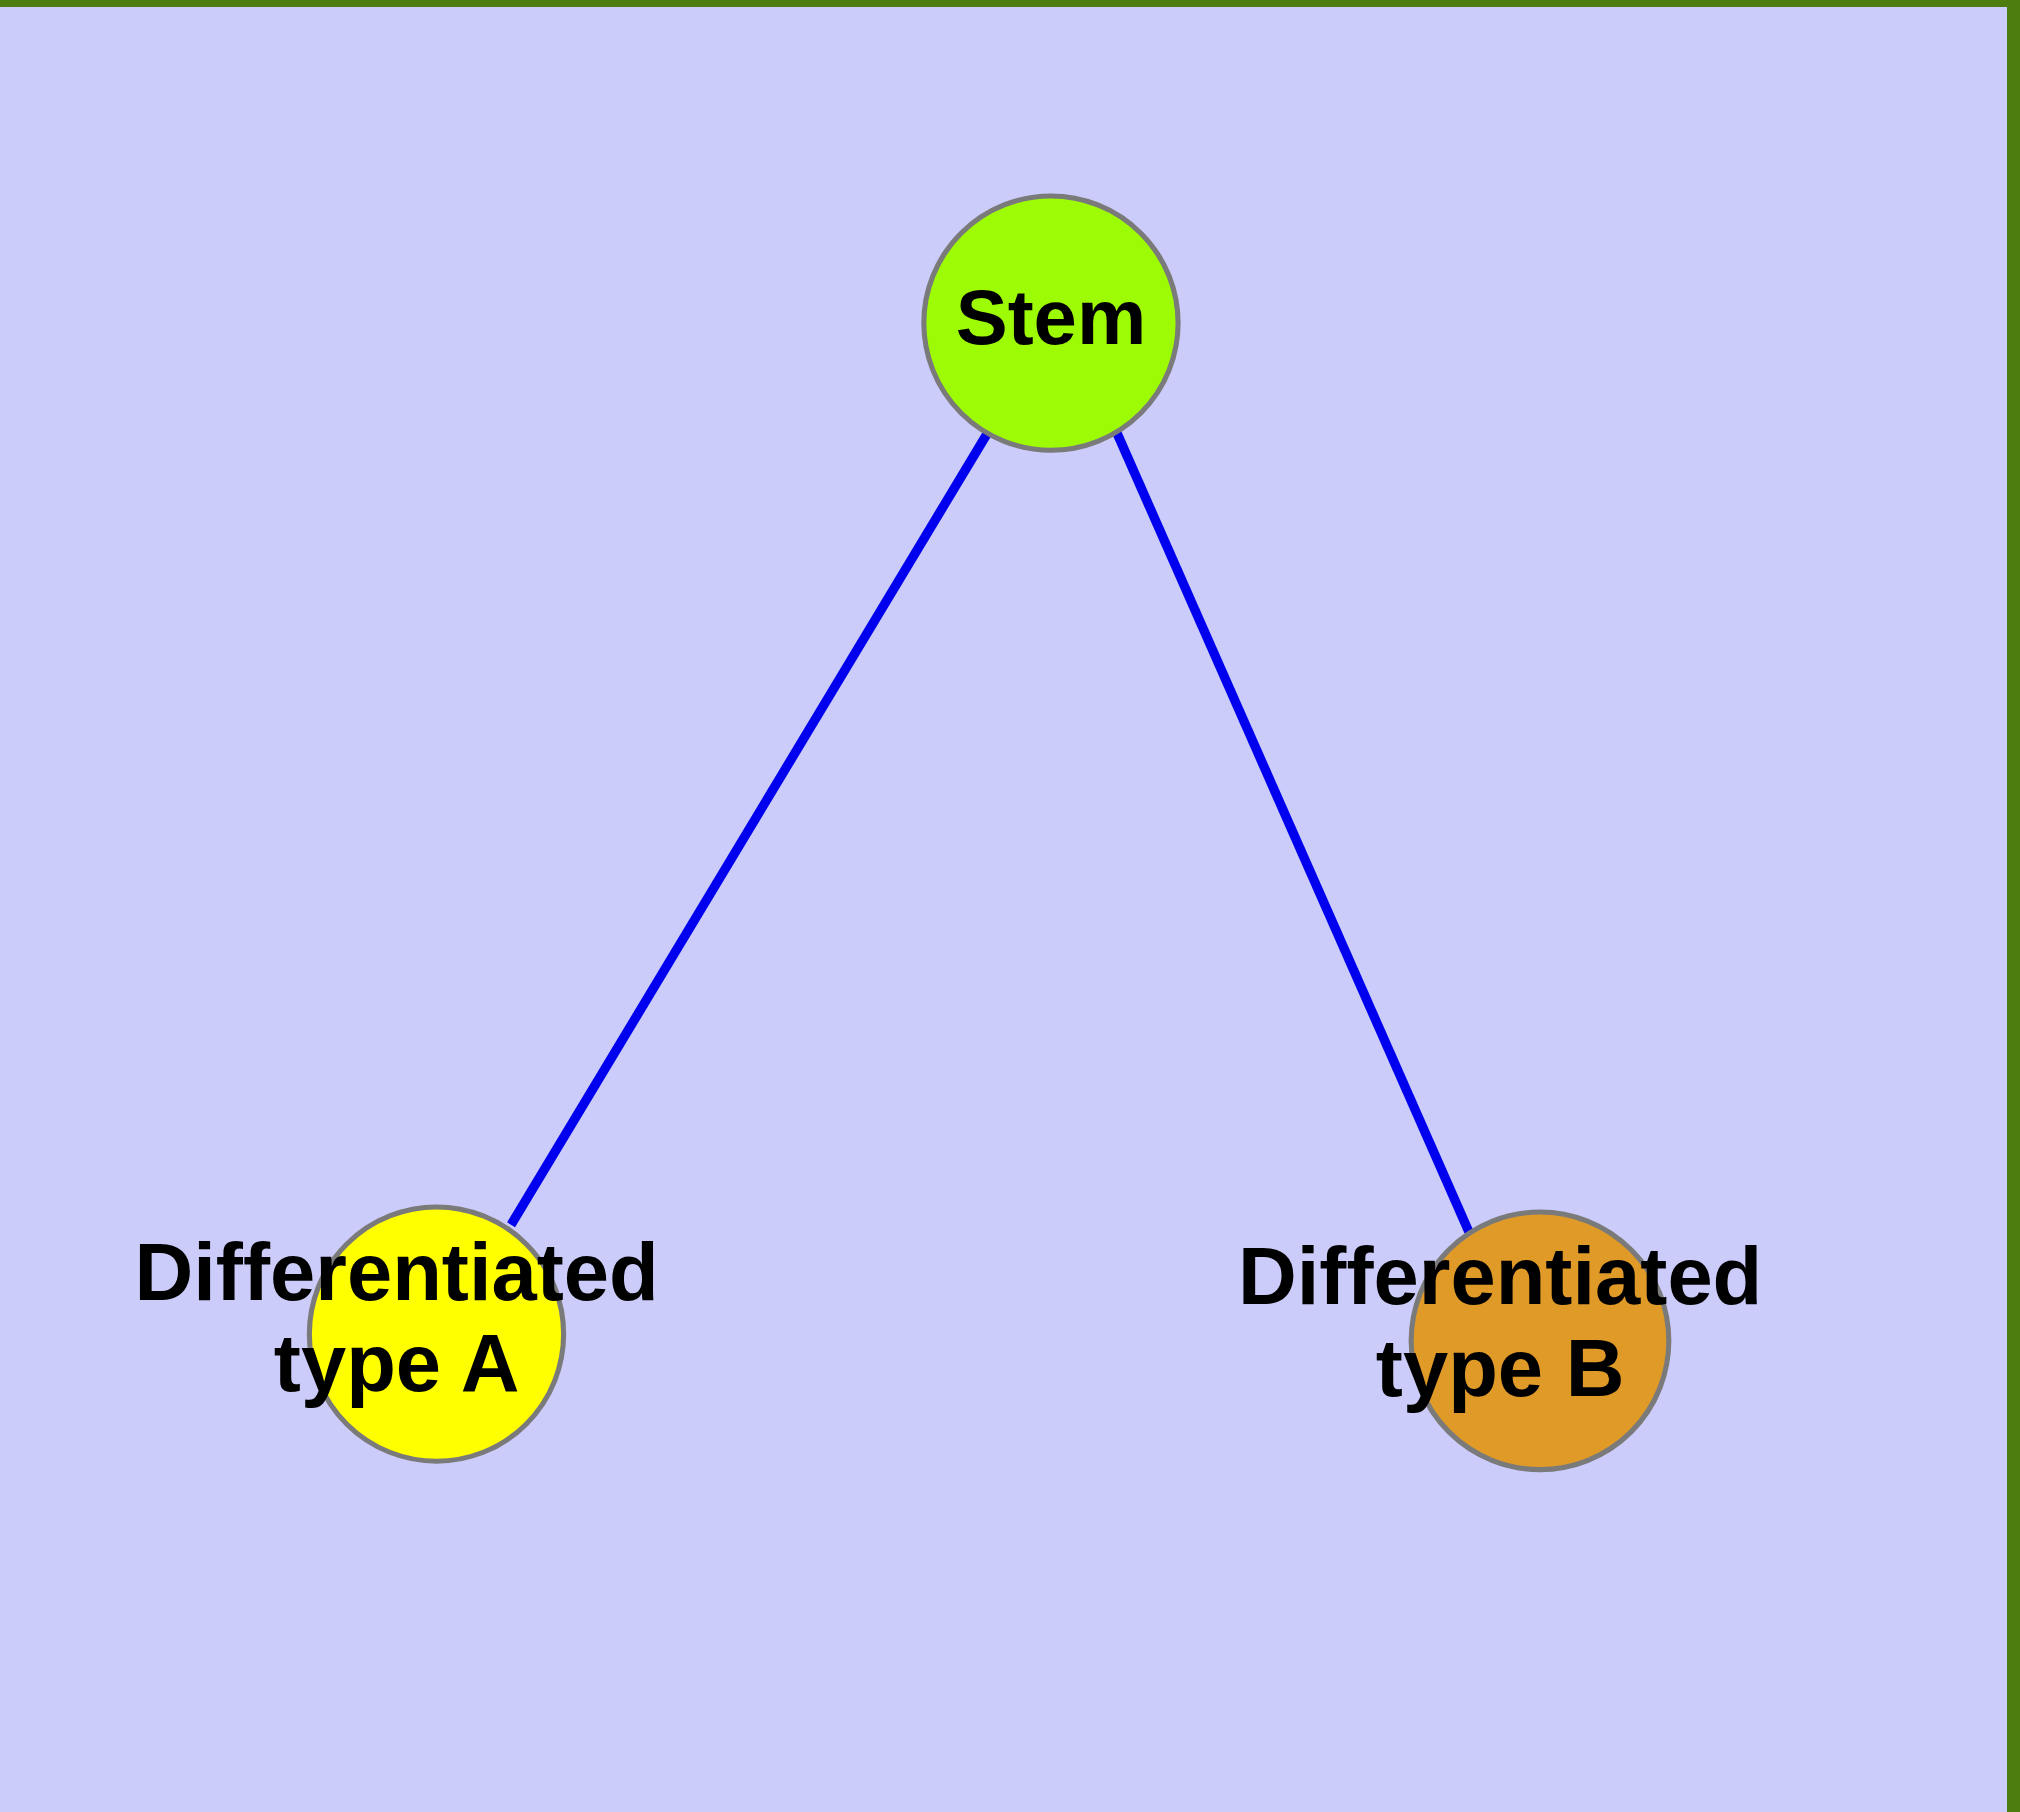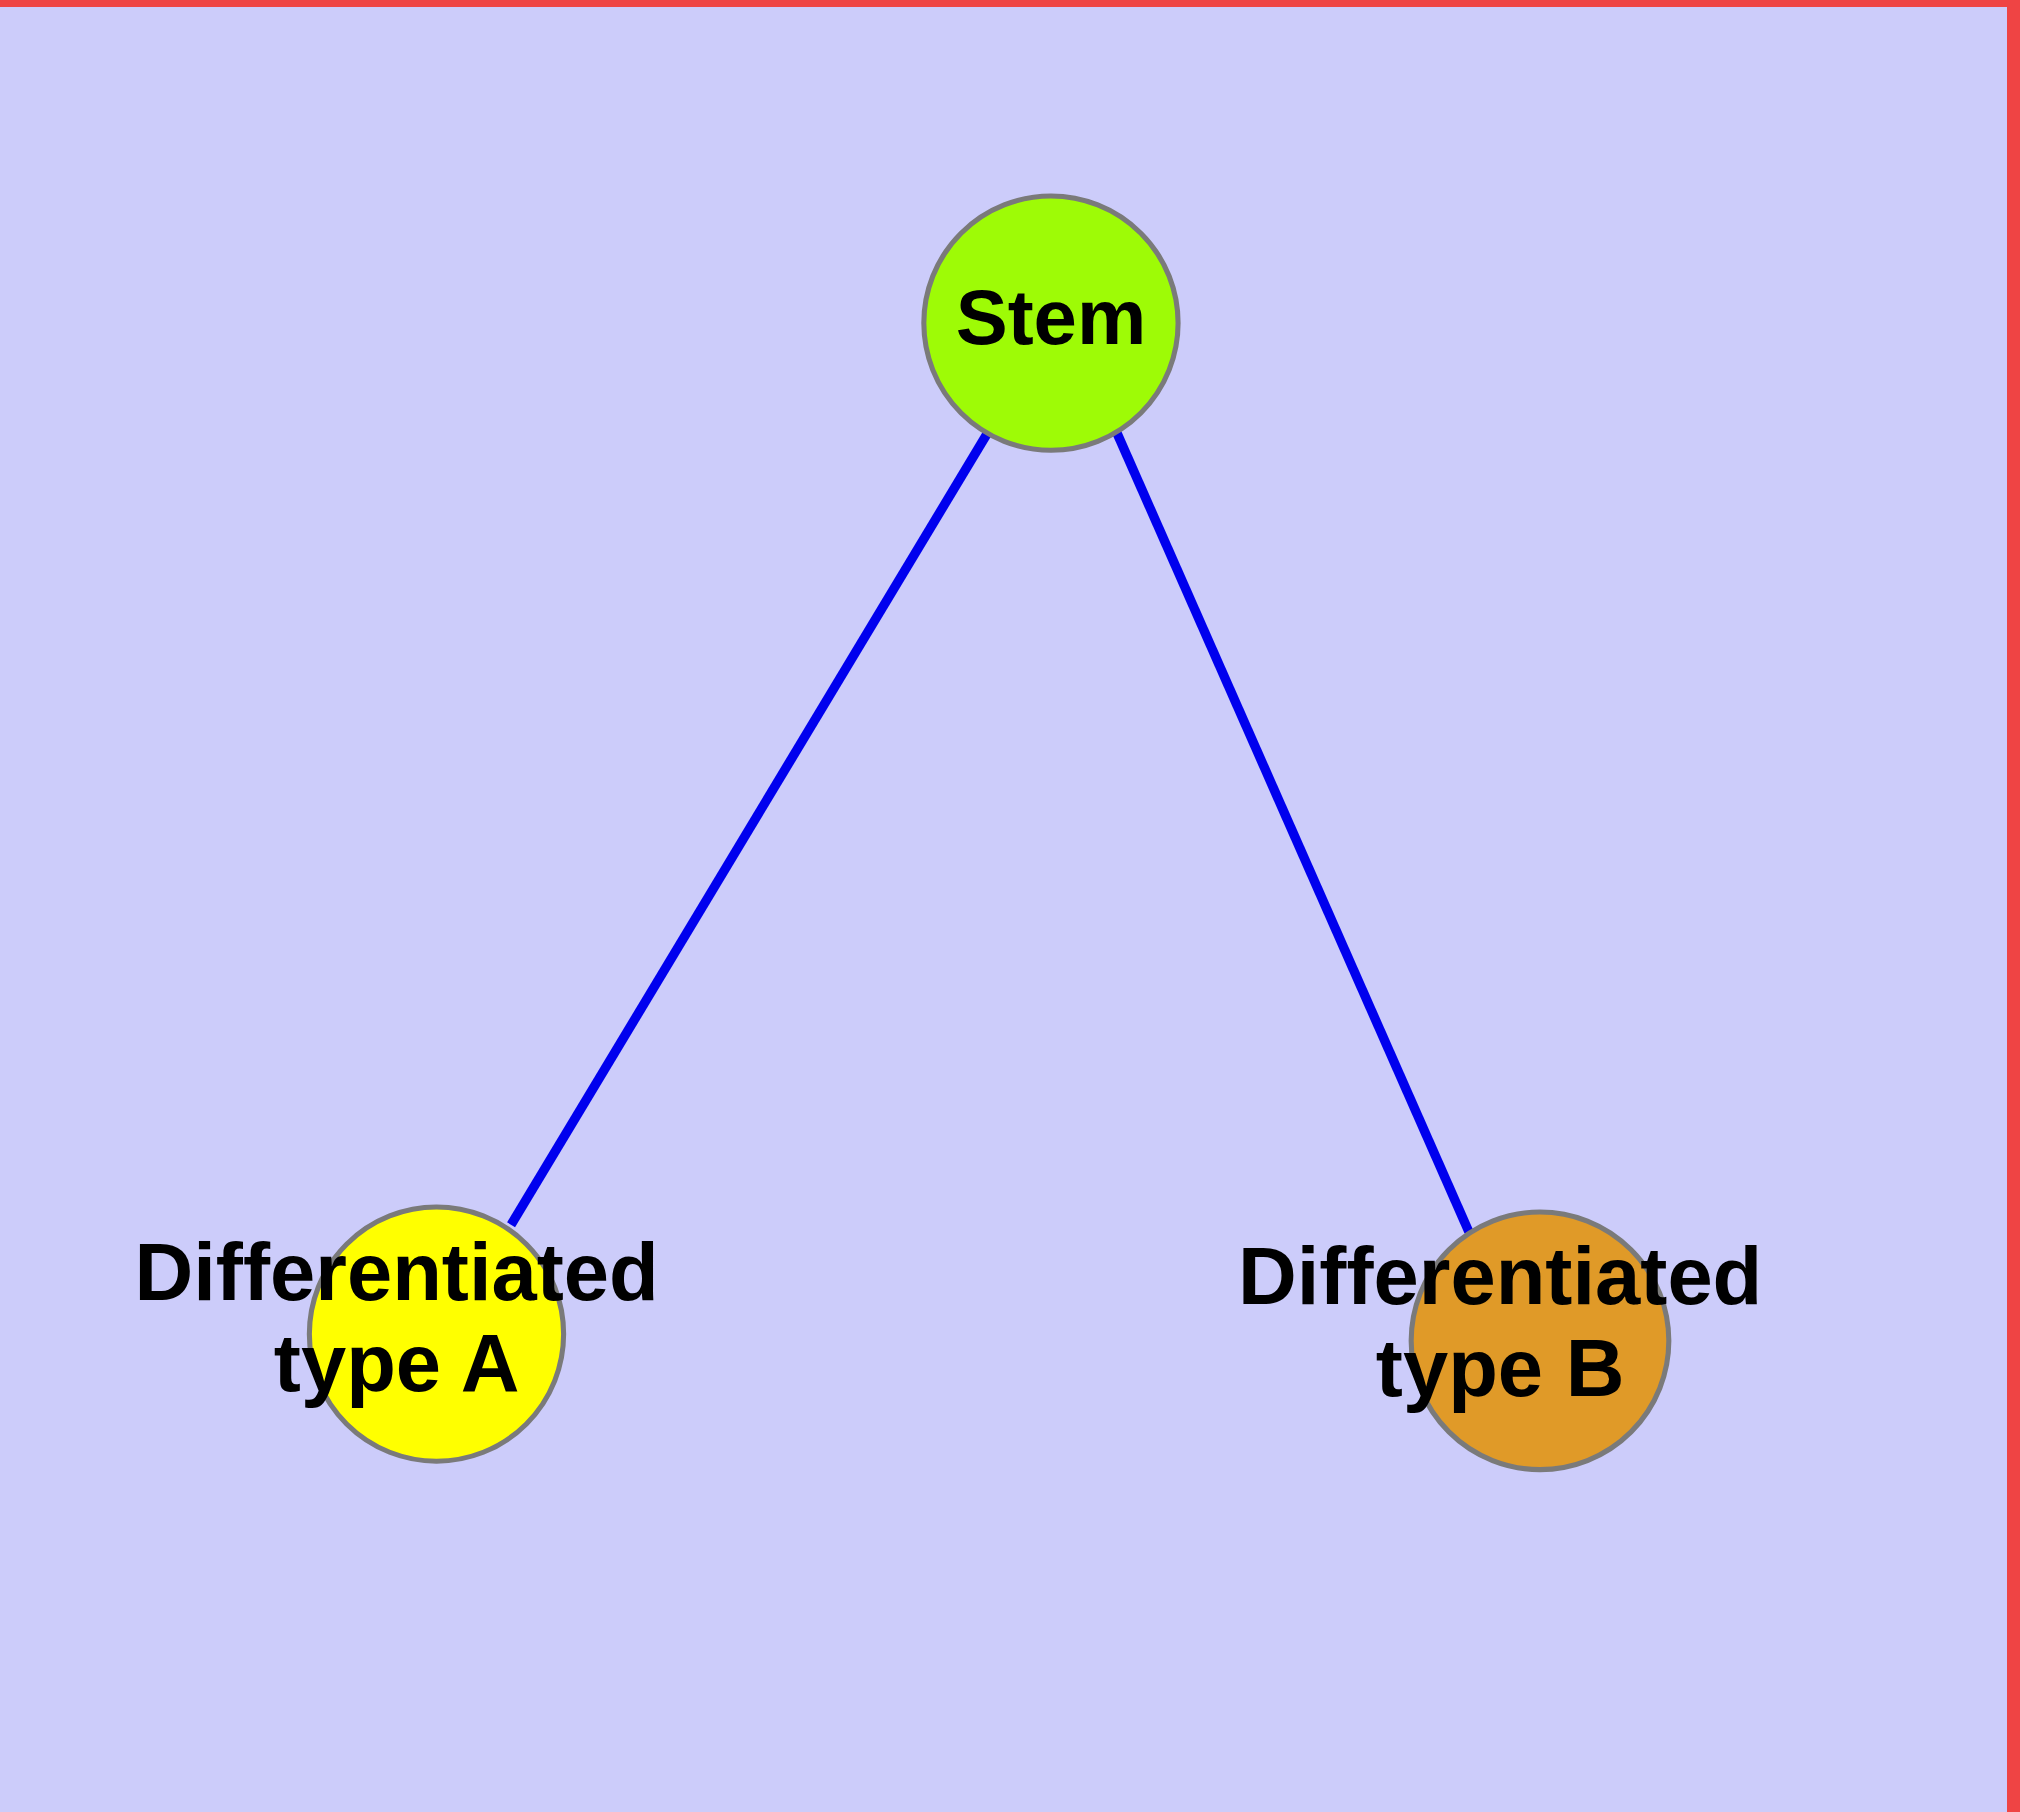--- a/index.html
+++ b/index.html
@@ -8,21 +8,21 @@
     padding: 0;
     background: #ffffff;
   }
   body {
     font-family: "Liberation Sans", sans-serif;
   }
   #canvas {
     position: relative;
     width: 2021px;
     height: 1812px;
-    background: #ef4444;
+    background: #4d7c0f;
     overflow: hidden;
   }
   #plot-area {
     position: absolute;
     left: 0px;
     top: 6.8px;
     width: 2007px;
     height: 1805px;
     background: #ccccfa;
   }

